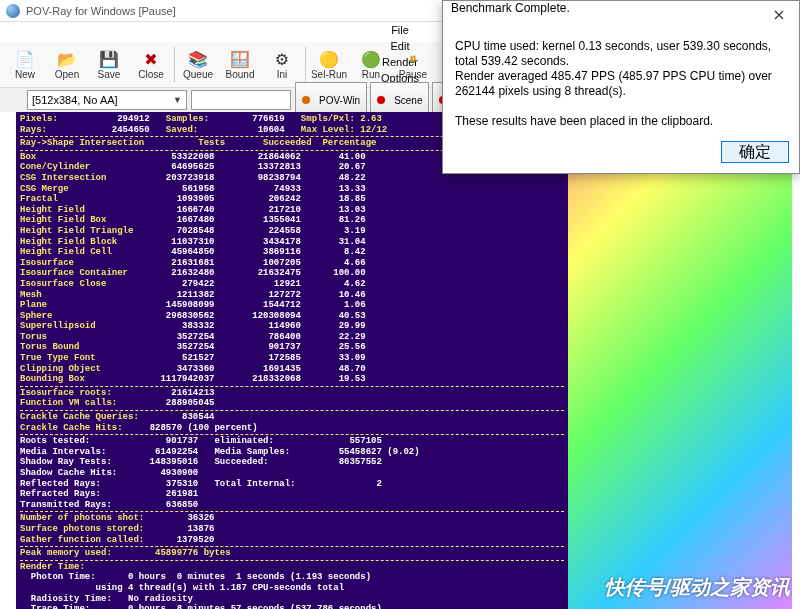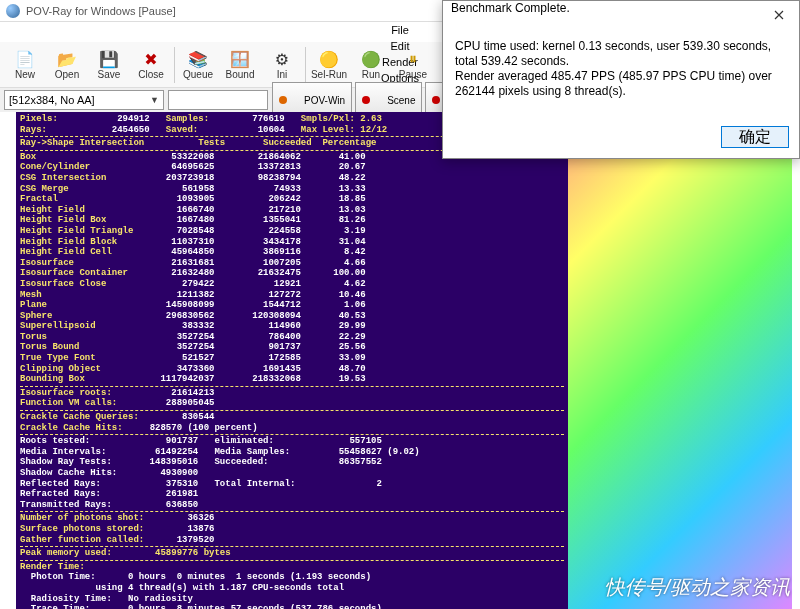--- a/index.html
+++ b/index.html
@@ -6,37 +6,37 @@
   body { width: 800px; height: 609px; font-family: "Segoe UI", Tahoma, sans-serif; font-size: 11px; background: #fff; overflow: hidden; position: relative; }
   .title-bar { height: 22px; display: flex; align-items: center; padding: 0 6px; background: #fff; border-bottom: 1px solid #ddd; color: #555; }
   .title-bar-icon { width: 14px; height: 14px; border-radius: 50%; background: radial-gradient(circle at 30% 30%, #9cf, #369); margin-right: 6px; }
   .menu-bar { height: 20px; display: flex; align-items: center; padding: 0 4px; background: #fff; flex-direction: column; }
   .menu-item { padding: 2px 8px; cursor: pointer; }
   .toolbar { height: 46px; display: flex; align-items: center; padding: 0 4px; background: #f8f8f8; border-bottom: 1px solid #ddd; gap: 0px; }
   .tool-btn { display: flex; flex-direction: column; align-items: center; justify-content: center; width: 42px; height: 42px; cursor: pointer; font-size: 10px; color: #333; }
   .tool-btn .ico { width: 20px; height: 20px; display: flex; align-items: center; justify-content: center; font-size: 16px; }
   .sep { width: 1px; height: 36px; background: #ccc; margin: 0 2px; }
   .option-bar { height: 24px; display: flex; align-items: center; padding: 0 4px; gap: 4px; background: #f0f0f0; }
-  .combo { height: 20px; border: 1px solid #999; background: #fff; padding: 0 4px; font-size: 11px; display: flex; align-items: center; justify-content: space-between; }
+  .combo { height: 20px; border: 1px solid #999; background: #fff; padding: 0 4px; font-size: 11px; display: flex; align-items: center; justify-content: space-between; margin-left: 23px; }
   .combo .chev { margin-left: 4px; font-size: 9px; color: #444; }
   .textin { height: 20px; border: 1px solid #999; background: #fff; }
-  .opt-btn { height: 36px; border: 1px solid #999; background: linear-gradient(#fdfdfd,#e6e6e6); padding: 0 6px; display: flex; align-items: center; gap: 17px; font-size: 10px; cursor: pointer; }
+  .opt-btn { height: 36px; border: 1px solid #999; background: linear-gradient(#fdfdfd,#e6e6e6); padding: 0 6px; display: flex; align-items: center; gap: 9px; font-size: 10px; cursor: pointer; }
   .opt-btn .dot { width: 8px; height: 8px; border-radius: 50%; }
   .workspace { position: absolute; top: 112px; left: 16px; width: 776px; height: 497px; overflow: hidden; font-weight: bold; }
   .render-bg { position: absolute; top: 0; right: 0; width: 260px; height: 497px; background: linear-gradient(135deg, #ff8888 0%, #ffff66 25%, #66ff66 50%, #33ccff 75%, #dd88ff 100%); }
   .console { position: absolute; top: 0; left: 0; width: 552px; height: 497px; background: #2b0066; color: #fff; font-family: "Courier New", monospace; font-size: 9px; line-height: 10.6px; padding: 2px 4px; white-space: pre; overflow: hidden; }
   .console .ylw { color: #f7e36a; }
   .console hr { border: none; border-top: 1px dashed #f7e36a; margin: 1px 0; }
   .dialog { position: absolute; top: 0; right: 0; width: 358px; background: #fff; border: 1px solid #888; box-shadow: 0 3px 12px rgba(0,0,0,0.3); z-index: 10; }
   .dialog-title { height: 28px; display: flex; align-items: flex-start; justify-content: space-between; padding: 0 0 0 8px; background: #fff; font-size: 12px; }
   .dialog-close { width: 40px; height: 28px; display: flex; align-items: center; justify-content: center; cursor: pointer; }
   .dialog-body { padding: 10px 12px 6px; font-size: 12px; line-height: 15px; }
   .dialog-foot { display: flex; justify-content: flex-end; padding: 6px 10px 10px; }
   .dialog-btn { min-width: 68px; height: 22px; border: 1px solid #0078d7; background: #e5f1fb; display: flex; align-items: center; justify-content: center; font-size: 16px; cursor: pointer; }
-  .watermark { position: absolute; bottom: 8px; right: 10px; color: #fff; font-size: 20px; font-weight: normal; font-style: italic; text-shadow: 0 0 3px rgba(0,0,0,0.6); z-index: 5; }
+  .watermark { position: absolute; bottom: 8px; right: 10px; color: #fff; font-size: 20px; font-weight: bold; font-style: italic; text-shadow: 0 0 3px rgba(0,0,0,0.6); z-index: 5; }
 </style>
 </head>
 <body>
 
 <div class="title-bar">
   <span class="title-bar-icon"></span>
   <span>POV-Ray for Windows  [Pause]</span>
 </div>
 
 <div class="menu-bar" id="menu-bar">
@@ -176,19 +176,19 @@
 
 <div class="dialog">
   <div class="dialog-title">
     <span>Benchmark Complete.</span>
     <div class="dialog-close">
       <svg width="10" height="10" viewBox="0 0 10 10">
           <path d="M1 1 L9 9 M9 1 L1 9" stroke="#333" stroke-width="1.2"></path>
         </svg>
     </div>
   </div>
-  <div class="dialog-body" id="dialog-body"><div>CPU time used: kernel 0.13 seconds, user 539.30 seconds, total 539.42 seconds.</div><div>Render averaged 485.47 PPS (485.97 PPS CPU time) over 262144 pixels using 8 thread(s).</div><br></div>
+  <div class="dialog-body" id="dialog-body"><div>CPU time used: kernel 0.13 seconds, user 539.30 seconds, total 539.42 seconds.</div><div>Render averaged 485.47 PPS (485.97 PPS CPU time) over 262144 pixels using 8 thread(s).</div><br><div>These results have been placed in the clipboard.</div></div>
   <div class="dialog-foot">
     <div class="dialog-btn">确定</div>
   </div>
 </div>
 
 <div class="watermark">快传号/驱动之家资讯</div>
 
 </body></html>

